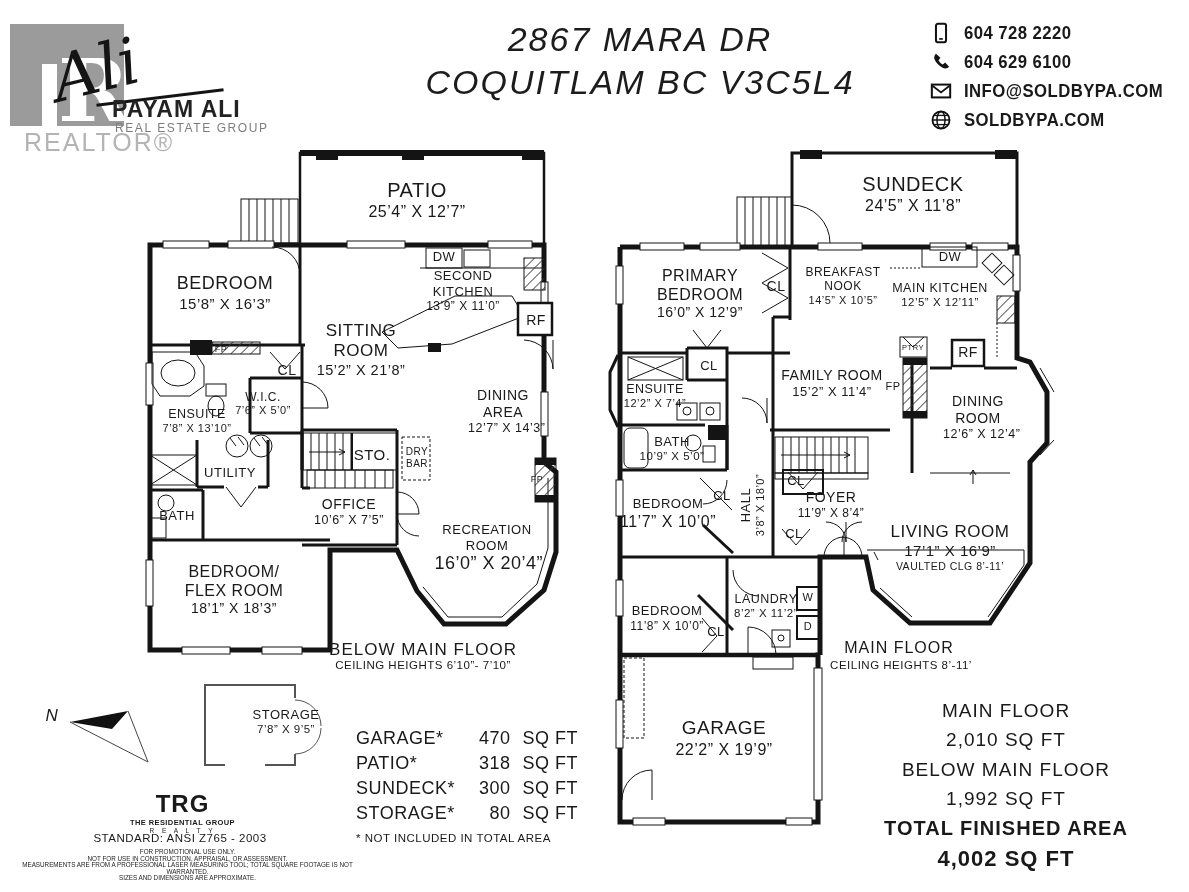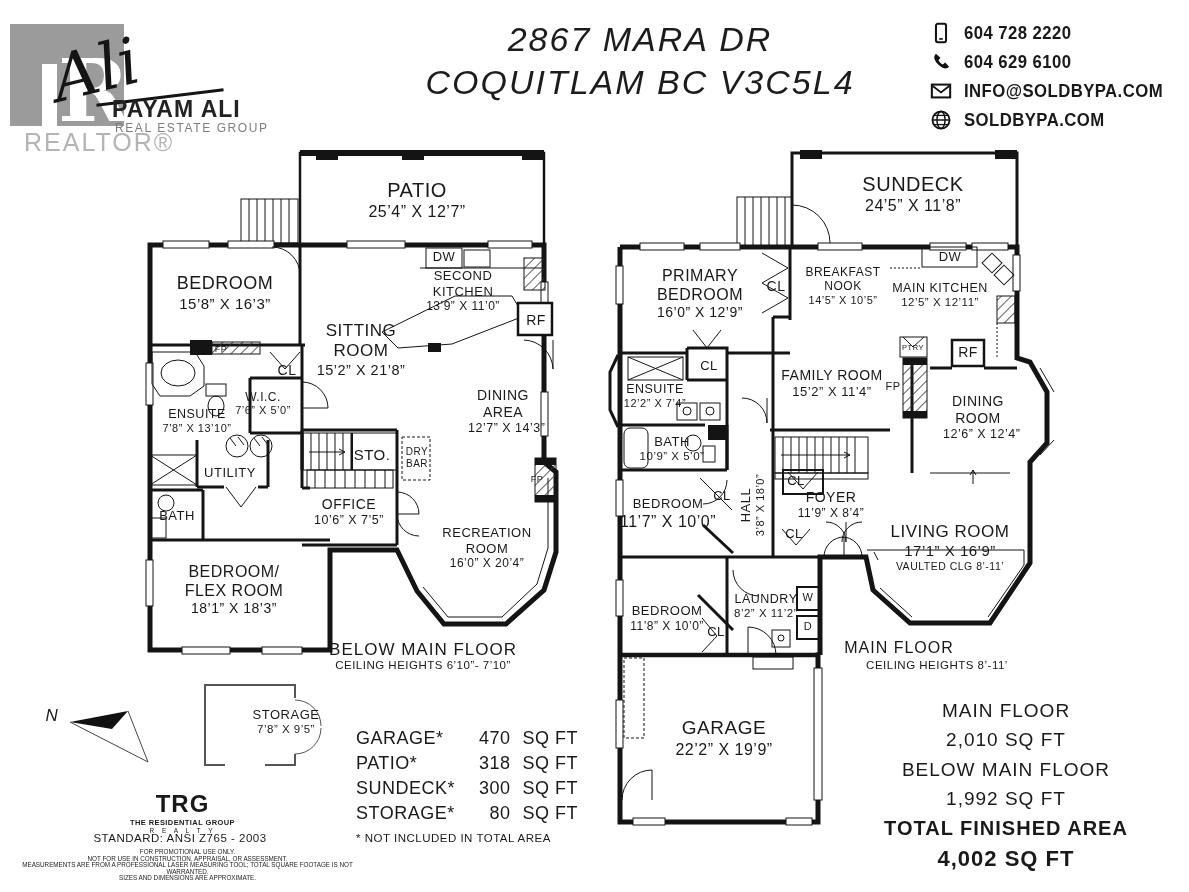--- a/index.html
+++ b/index.html
@@ -388,21 +388,21 @@
 <div class="lbl wrap" style="left:417px;top:458px;font-size:10px;width:32px;">DRY BAR</div>
 <div class="lbl" style="left:349px;top:512px;font-size:14px;">
   <span>OFFICE</span>
   <span class="dims" style="font-size:12.5px;">10’6” X 7’5”</span>
 </div>
 <div class="lbl" style="left:177px;top:516px;font-size:13px;">BATH</div>
 <div class="lbl" style="left:221px;top:349px;font-size:9px;">FP</div>
 <div class="lbl" style="left:537px;top:479px;font-size:9px;">FP</div>
 <div class="lbl wrap" style="left:487px;top:548px;font-size:13px;width:105px;">
   <span>RECREATION ROOM</span>
-  <span class="dims" style="font-size:12px;white-space:nowrap;text-align:center;">16’0” X 20’4”</span>
+  <span class="dims" style="font-size:18px;white-space:nowrap;text-align:center;">16’0” X 20’4”</span>
 </div>
 <div class="lbl wrap" style="left:234px;top:590px;font-size:16px;width:130px;">
   <span>BEDROOM/ FLEX ROOM</span>
   <span class="dims" style="font-size:14px;white-space:nowrap;">18’1” X 18’3”</span>
 </div>
 <div class="lbl" style="left:444px;top:257px;font-size:13px;">DW</div>
 <div class="lbl" style="left:536px;top:320px;font-size:14px;">RF</div>
 <div class="lbl" style="left:423px;top:650px;font-size:17px;letter-spacing:1px;">BELOW MAIN FLOOR</div>
 <div class="lbl" style="left:423px;top:666px;font-size:11.5px;">CEILING HEIGHTS  6’10”- 7’10”</div>
 
@@ -473,21 +473,21 @@
   <span>LAUNDRY</span>
   <span class="dims" style="font-size:11.5px;">8’2” X 11’2”</span>
 </div>
 <div class="lbl" style="left:808px;top:598px;font-size:11px;">W</div>
 <div class="lbl" style="left:808px;top:627px;font-size:11px;">D</div>
 <div class="lbl" style="left:724px;top:738px;font-size:19px;">
   <span>GARAGE</span>
   <span class="dims" style="font-size:16px;">22’2” X 19’9”</span>
 </div>
 <div class="lbl" style="left:899px;top:648px;font-size:16px;letter-spacing:1px;">MAIN FLOOR</div>
-<div class="lbl" style="left:901px;top:666px;font-size:11.5px;margin-left:36px;">CEILING HEIGHTS  8’-11’</div>
+<div class="lbl" style="left:901px;top:666px;font-size:11.5px;">CEILING HEIGHTS  8’-11’</div>
 
 <div class="lbl" style="left:250px;top:722px;font-size:13px;margin-left:36px;">
   <span>STORAGE</span>
   <span class="dims" style="font-size:11.5px;">7’8” X 9’5”</span>
 </div>
 <div class="lbl" style="left:52px;top:716px;font-size:17px;font-style:italic;">N</div>
 
 <div class="area-table">
   <div class="a-row">
     <span class="a-label">GARAGE*</span>

